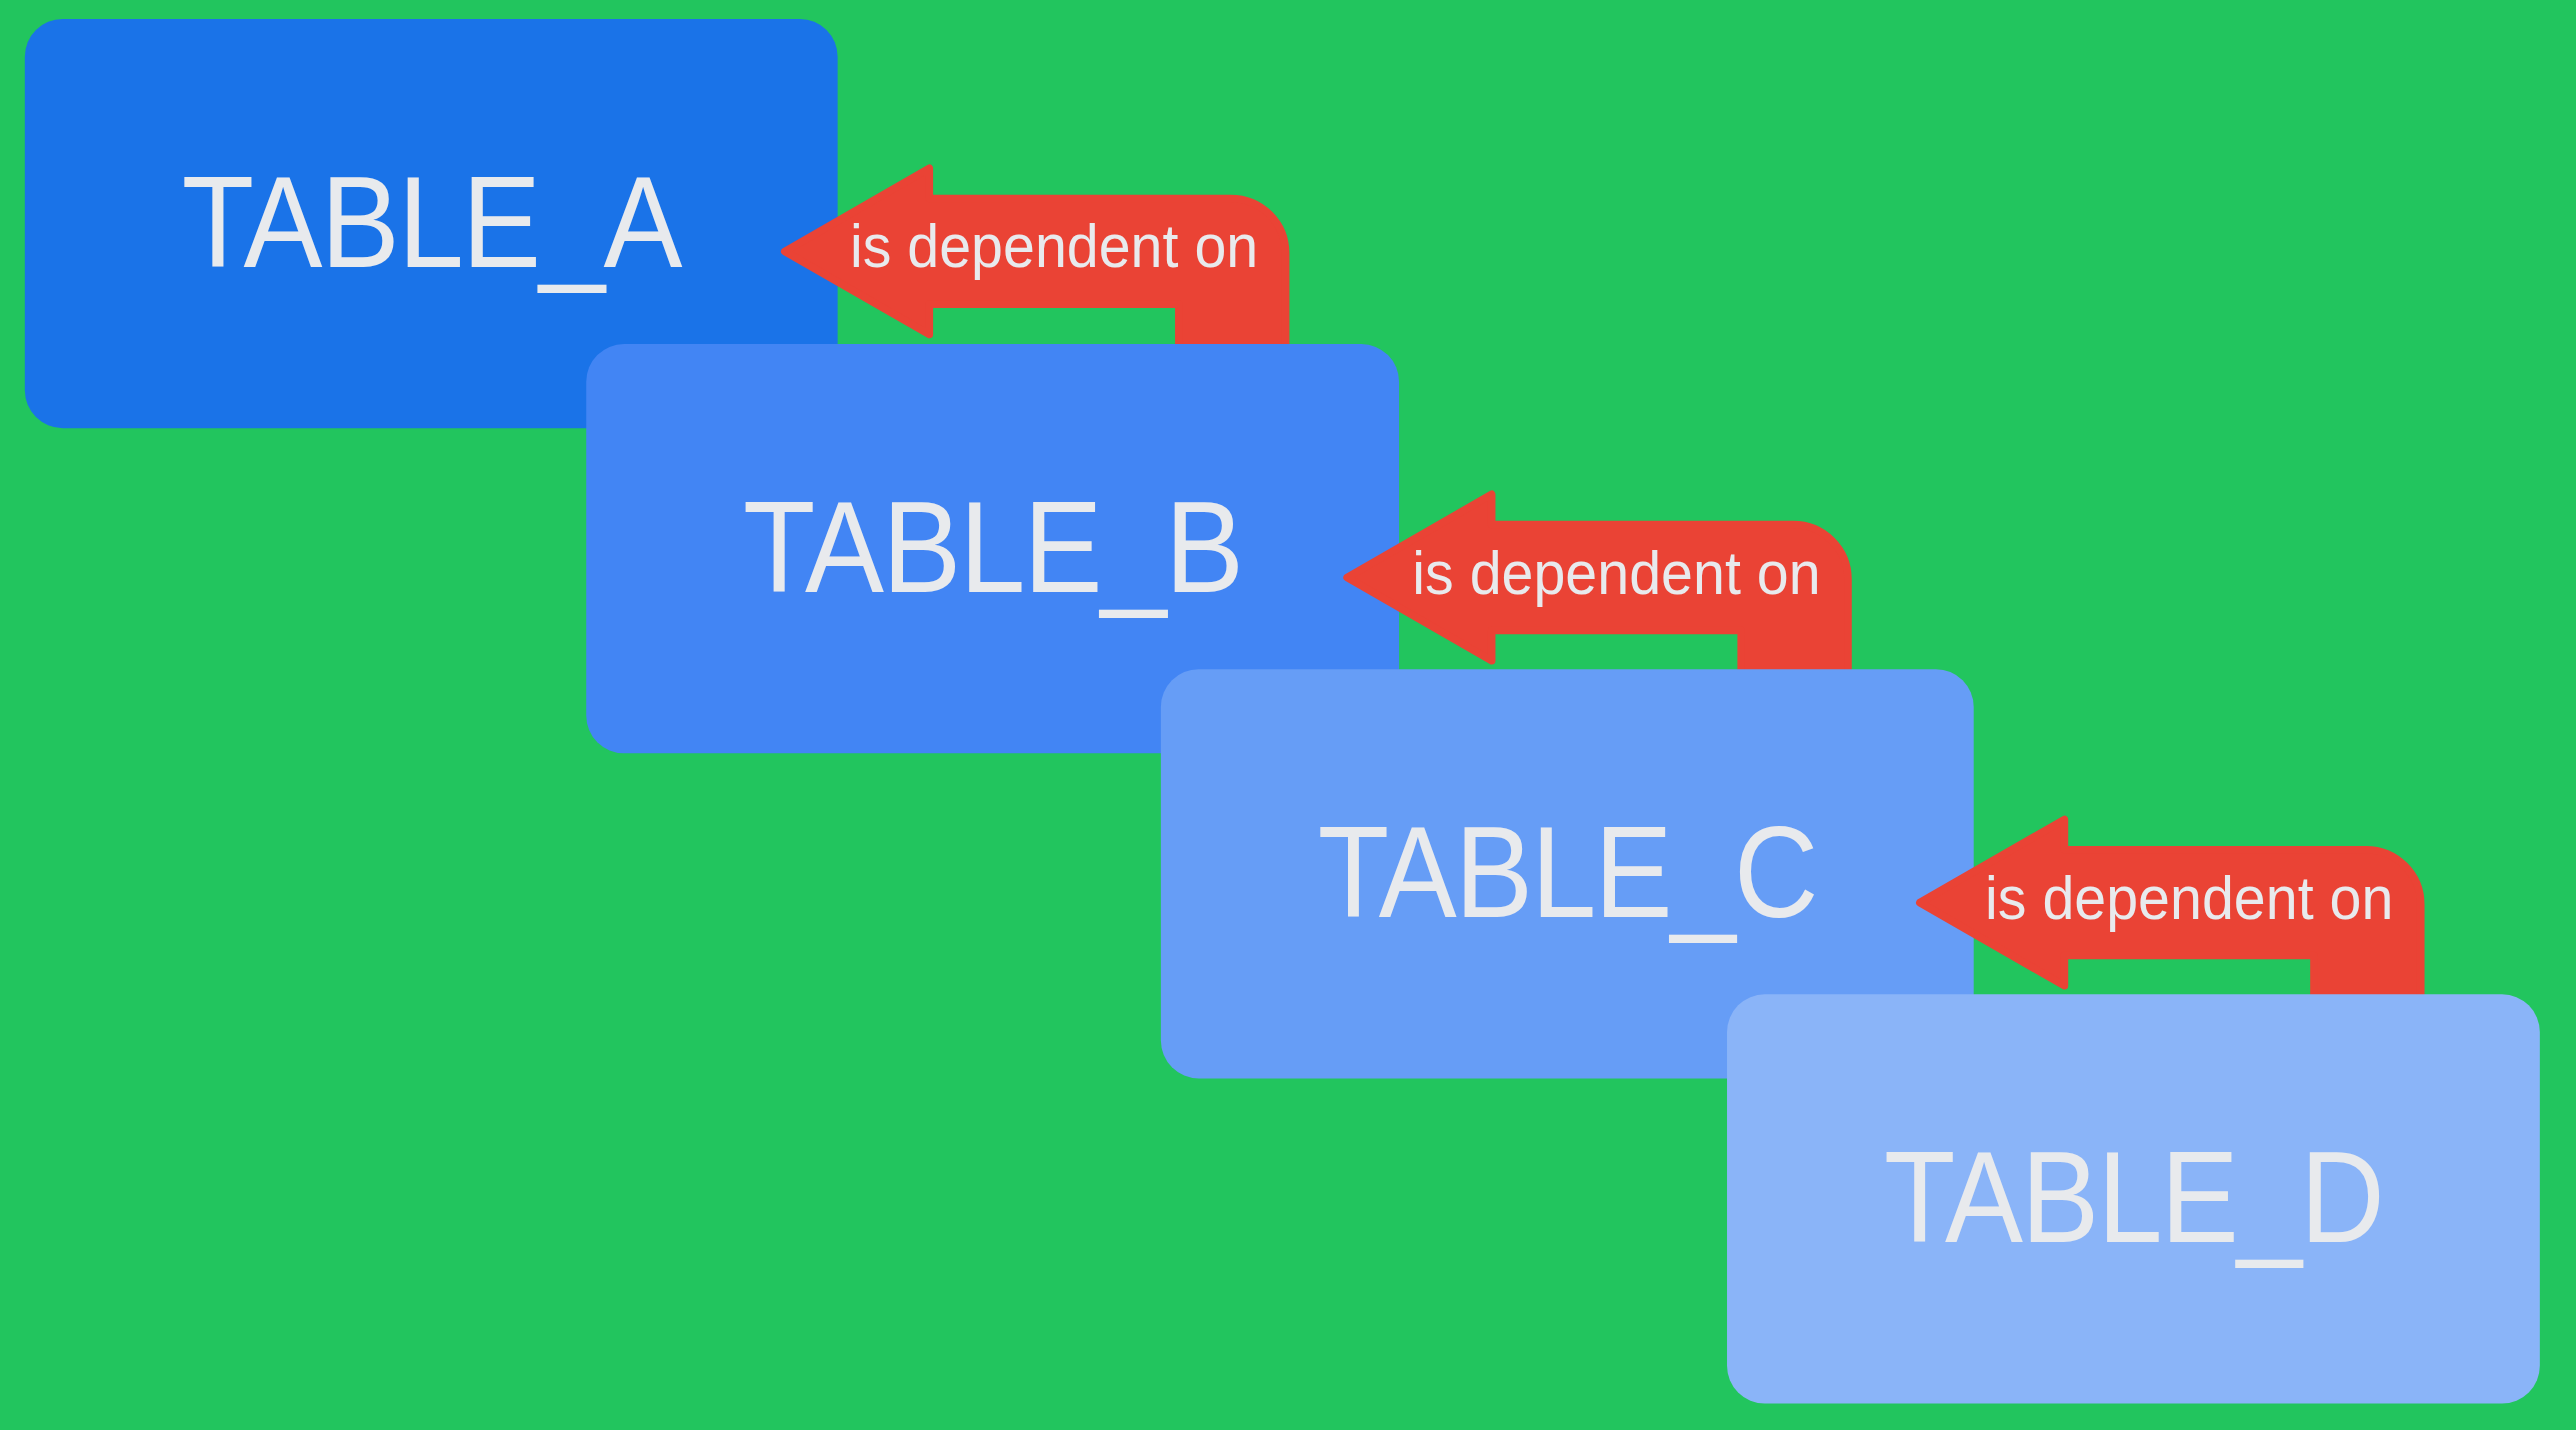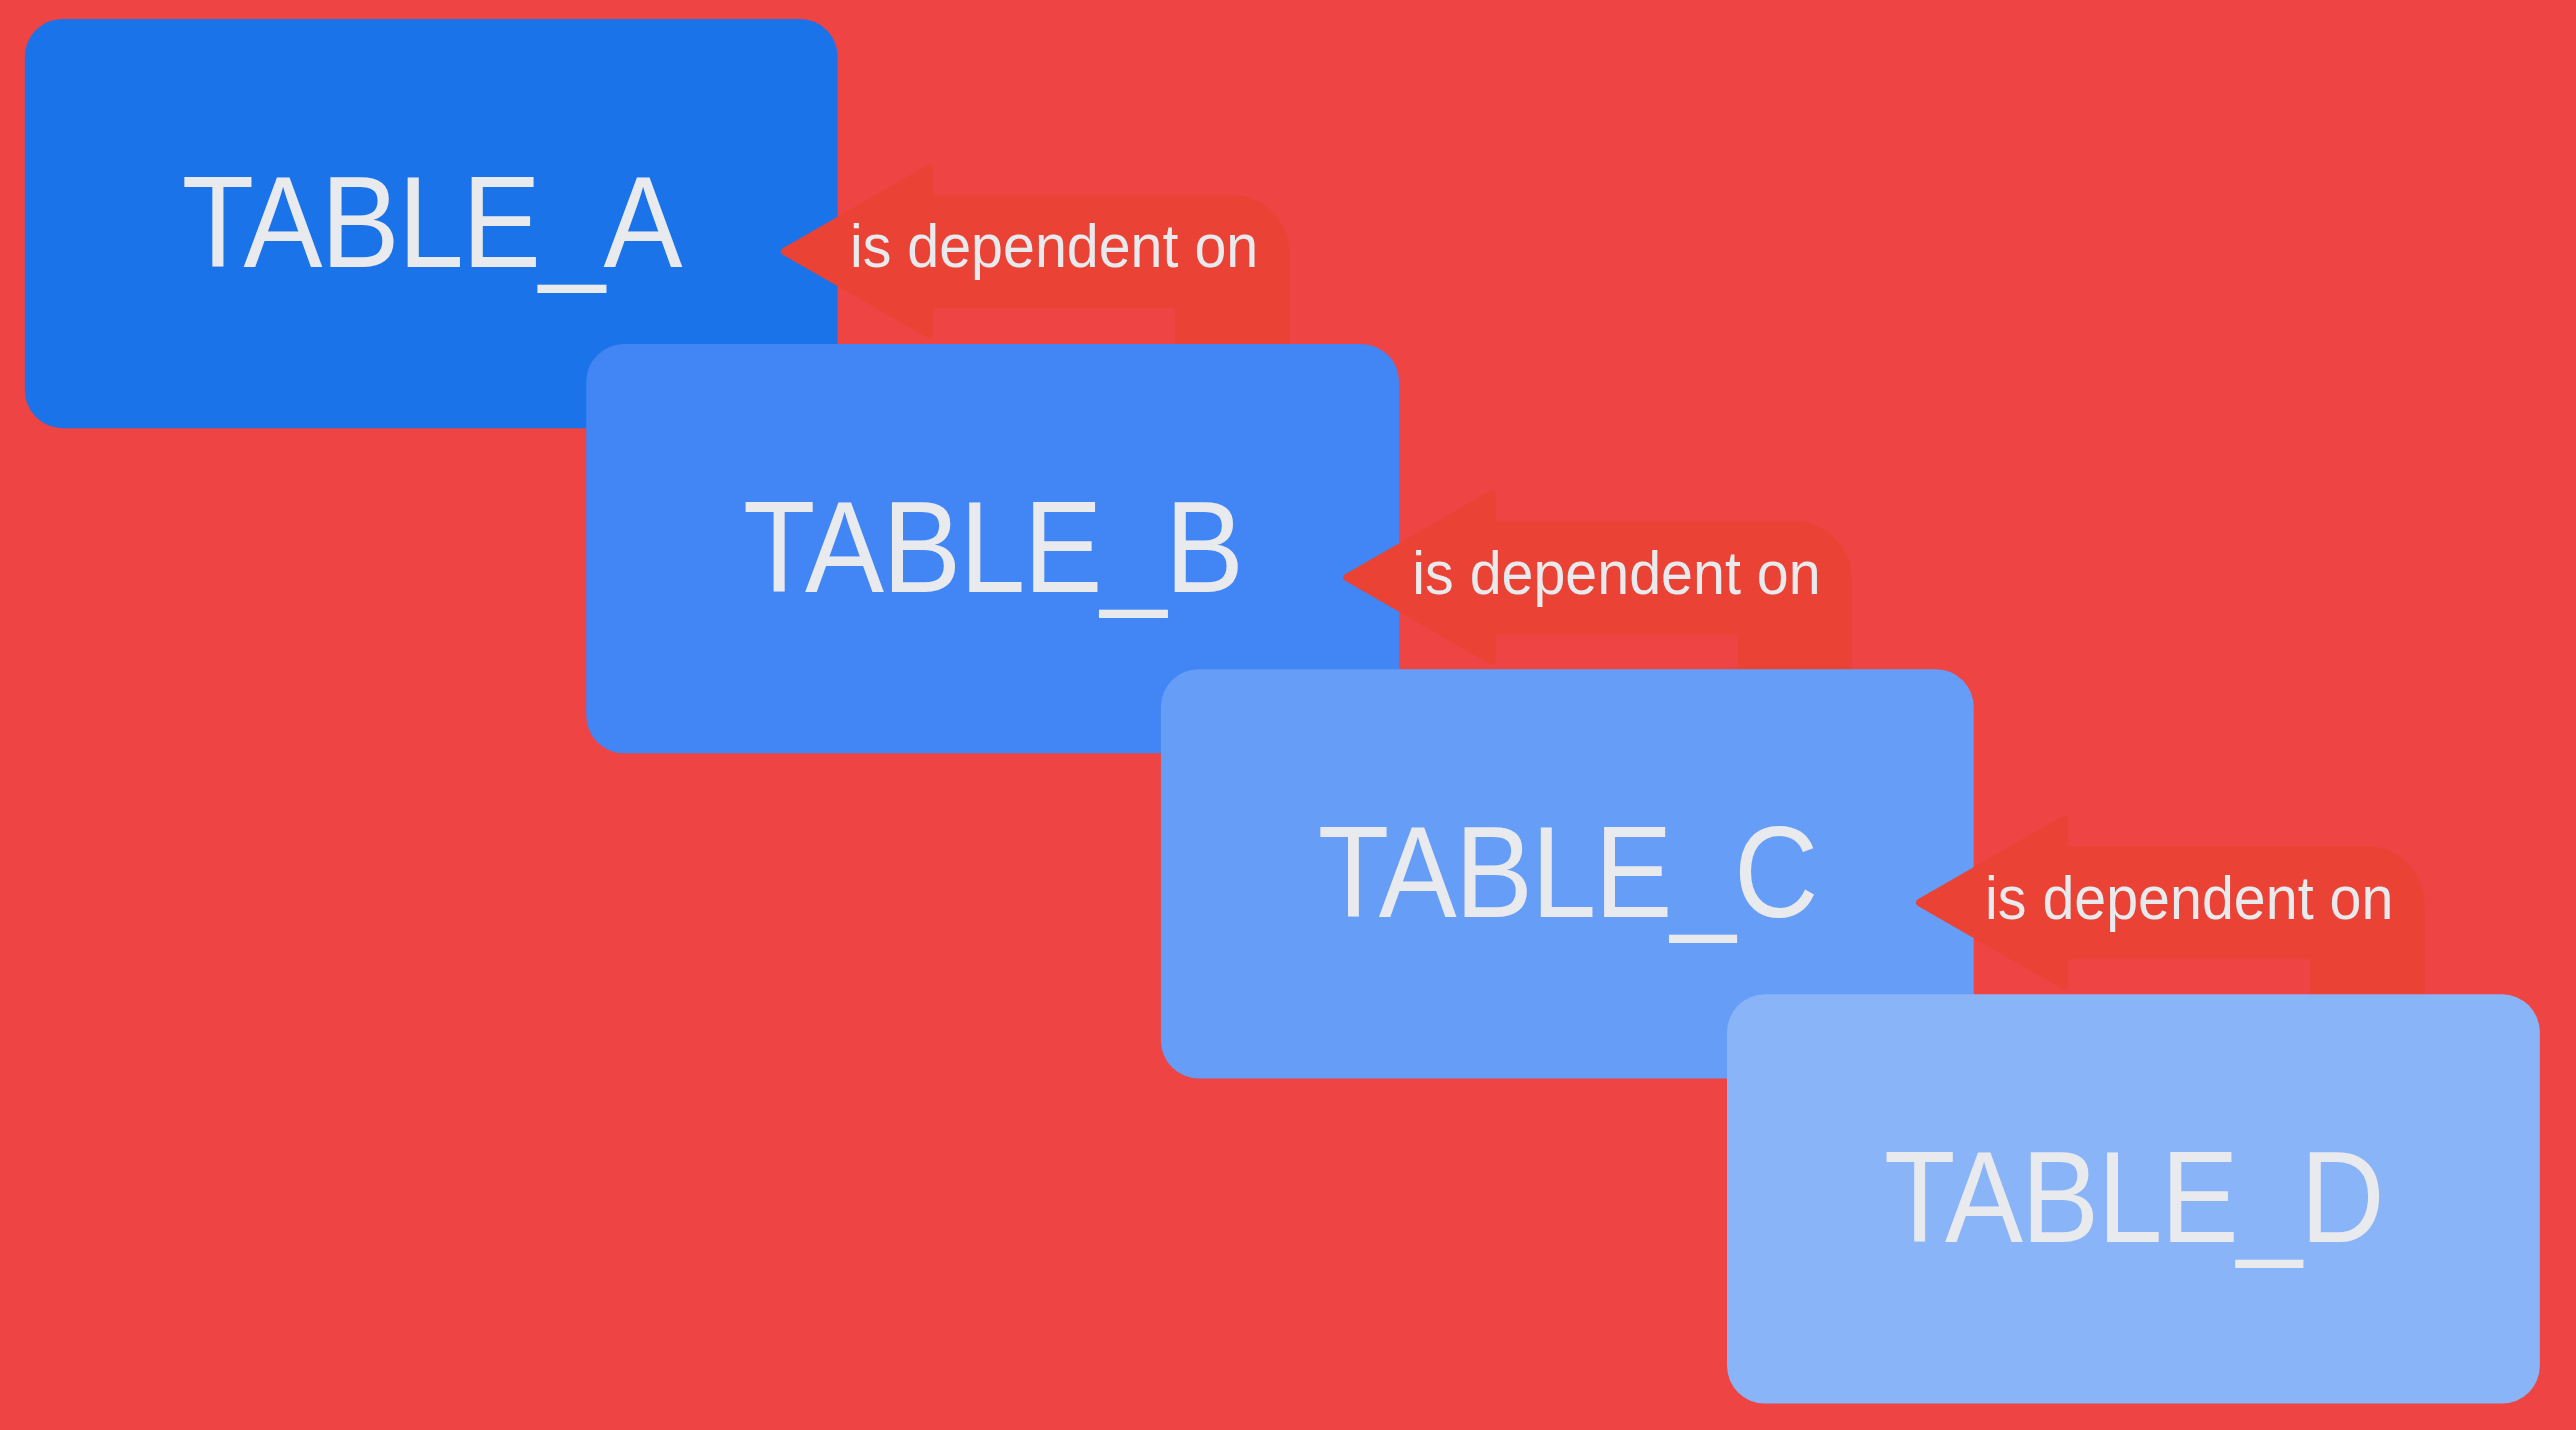--- a/index.html
+++ b/index.html
@@ -8,21 +8,21 @@
     background: #FFFFFF;
     width: 2576px;
     height: 1430px;
     overflow: hidden;
     font-family: "Liberation Sans", "DejaVu Sans", sans-serif;
   }
   .canvas {
     position: relative;
     width: 2576px;
     height: 1430px;
-    background: #ef4444;
+    background: #22c55e;
   }
   svg.scene {
     position: absolute;
     left: 0;
     top: 0;
     overflow: visible;
   }
   .box-label {
     fill: #E8EAED;
     font-family: "Liberation Sans", "DejaVu Sans", sans-serif;

